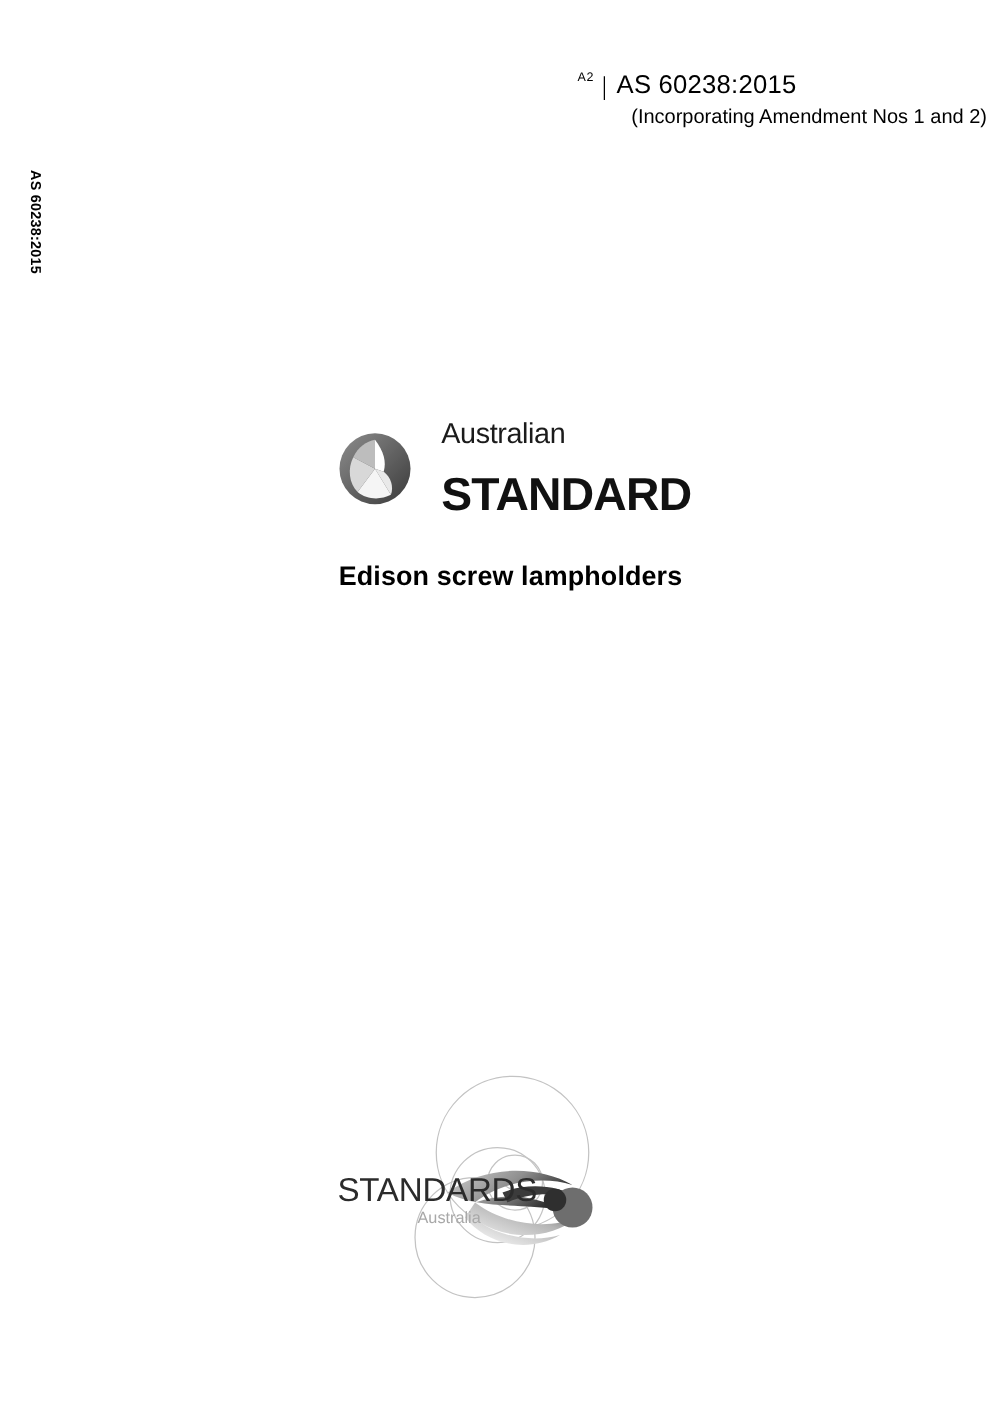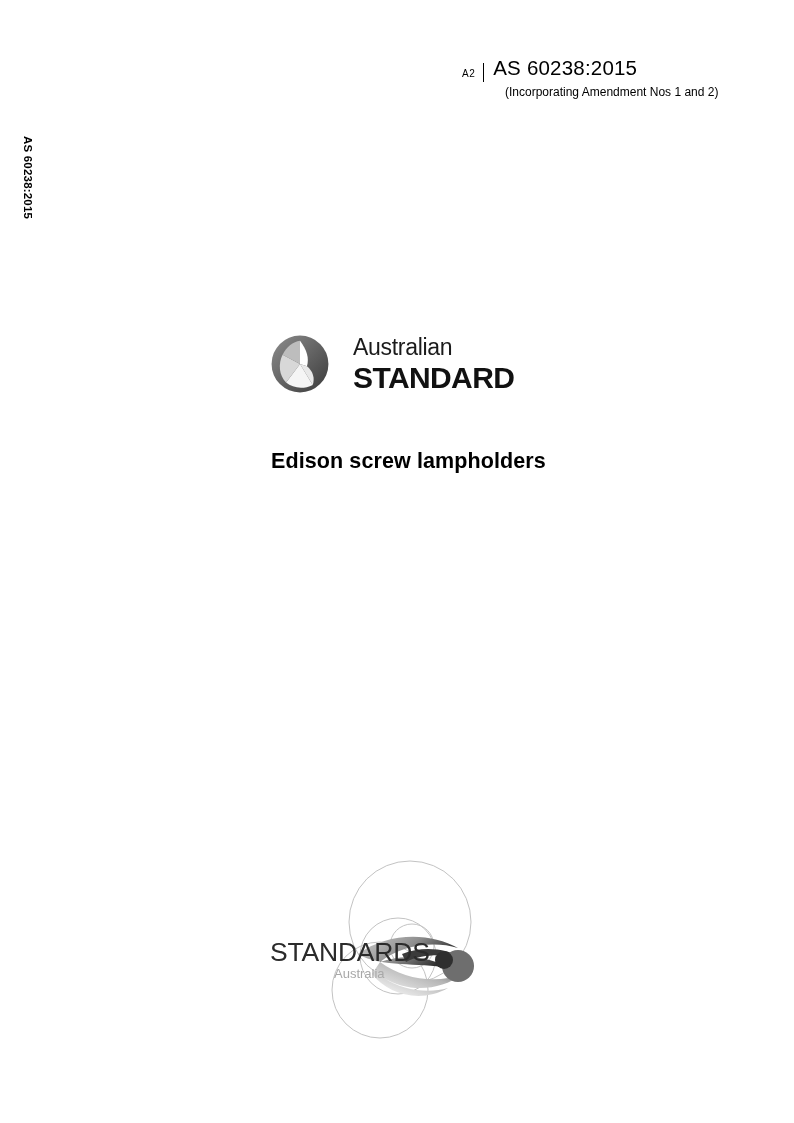--- a/index.html
+++ b/index.html
@@ -21,21 +21,21 @@
 
   
   .header {
     position: absolute;
     top: 58px;
     left: 462px;
     width: 300px;
   }
   .header-line {
     display: flex;
-    align-items: flex-end;
+    align-items: flex-start;
     white-space: nowrap;
   }
   .amend-tag {
     font-size: 10px;
     letter-spacing: 0.5px;
     line-height: 1;
     padding-right: 8px;
     color: #000;
   }
   .rule-v {
@@ -46,21 +46,21 @@
     margin-right: 9px;
     position: relative;
     top: 3px;
   }
   .doc-number {
     font-size: 20.5px;
     letter-spacing: 0.2px;
     line-height: 1;
   }
   .incorporating {
-    font-size: 12px;
+    font-size: 16px;
     margin-top: 6px;
     margin-left: 43px;
     white-space: nowrap;
   }
 
   
   .side-text {
     position: absolute;
     left: 34px;
     top: 136px;
@@ -90,25 +90,25 @@
   .as-logo-words {
     line-height: 1;
   }
   .as-logo-words .w-aus {
     font-size: 23px;
     letter-spacing: -0.3px;
     display: block;
     color: #1b1b1b;
   }
   .as-logo-words .w-std {
-    font-size: 30px;
+    font-size: 37px;
     font-weight: bold;
     letter-spacing: -0.6px;
     display: block;
-    margin-top: 4px;
+    margin-top: 19px;
     color: #111;
   }
 
   
   .title {
     position: absolute;
     left: 271px;
     top: 448px;
     width: 470px;
     font-size: 21.5px;

